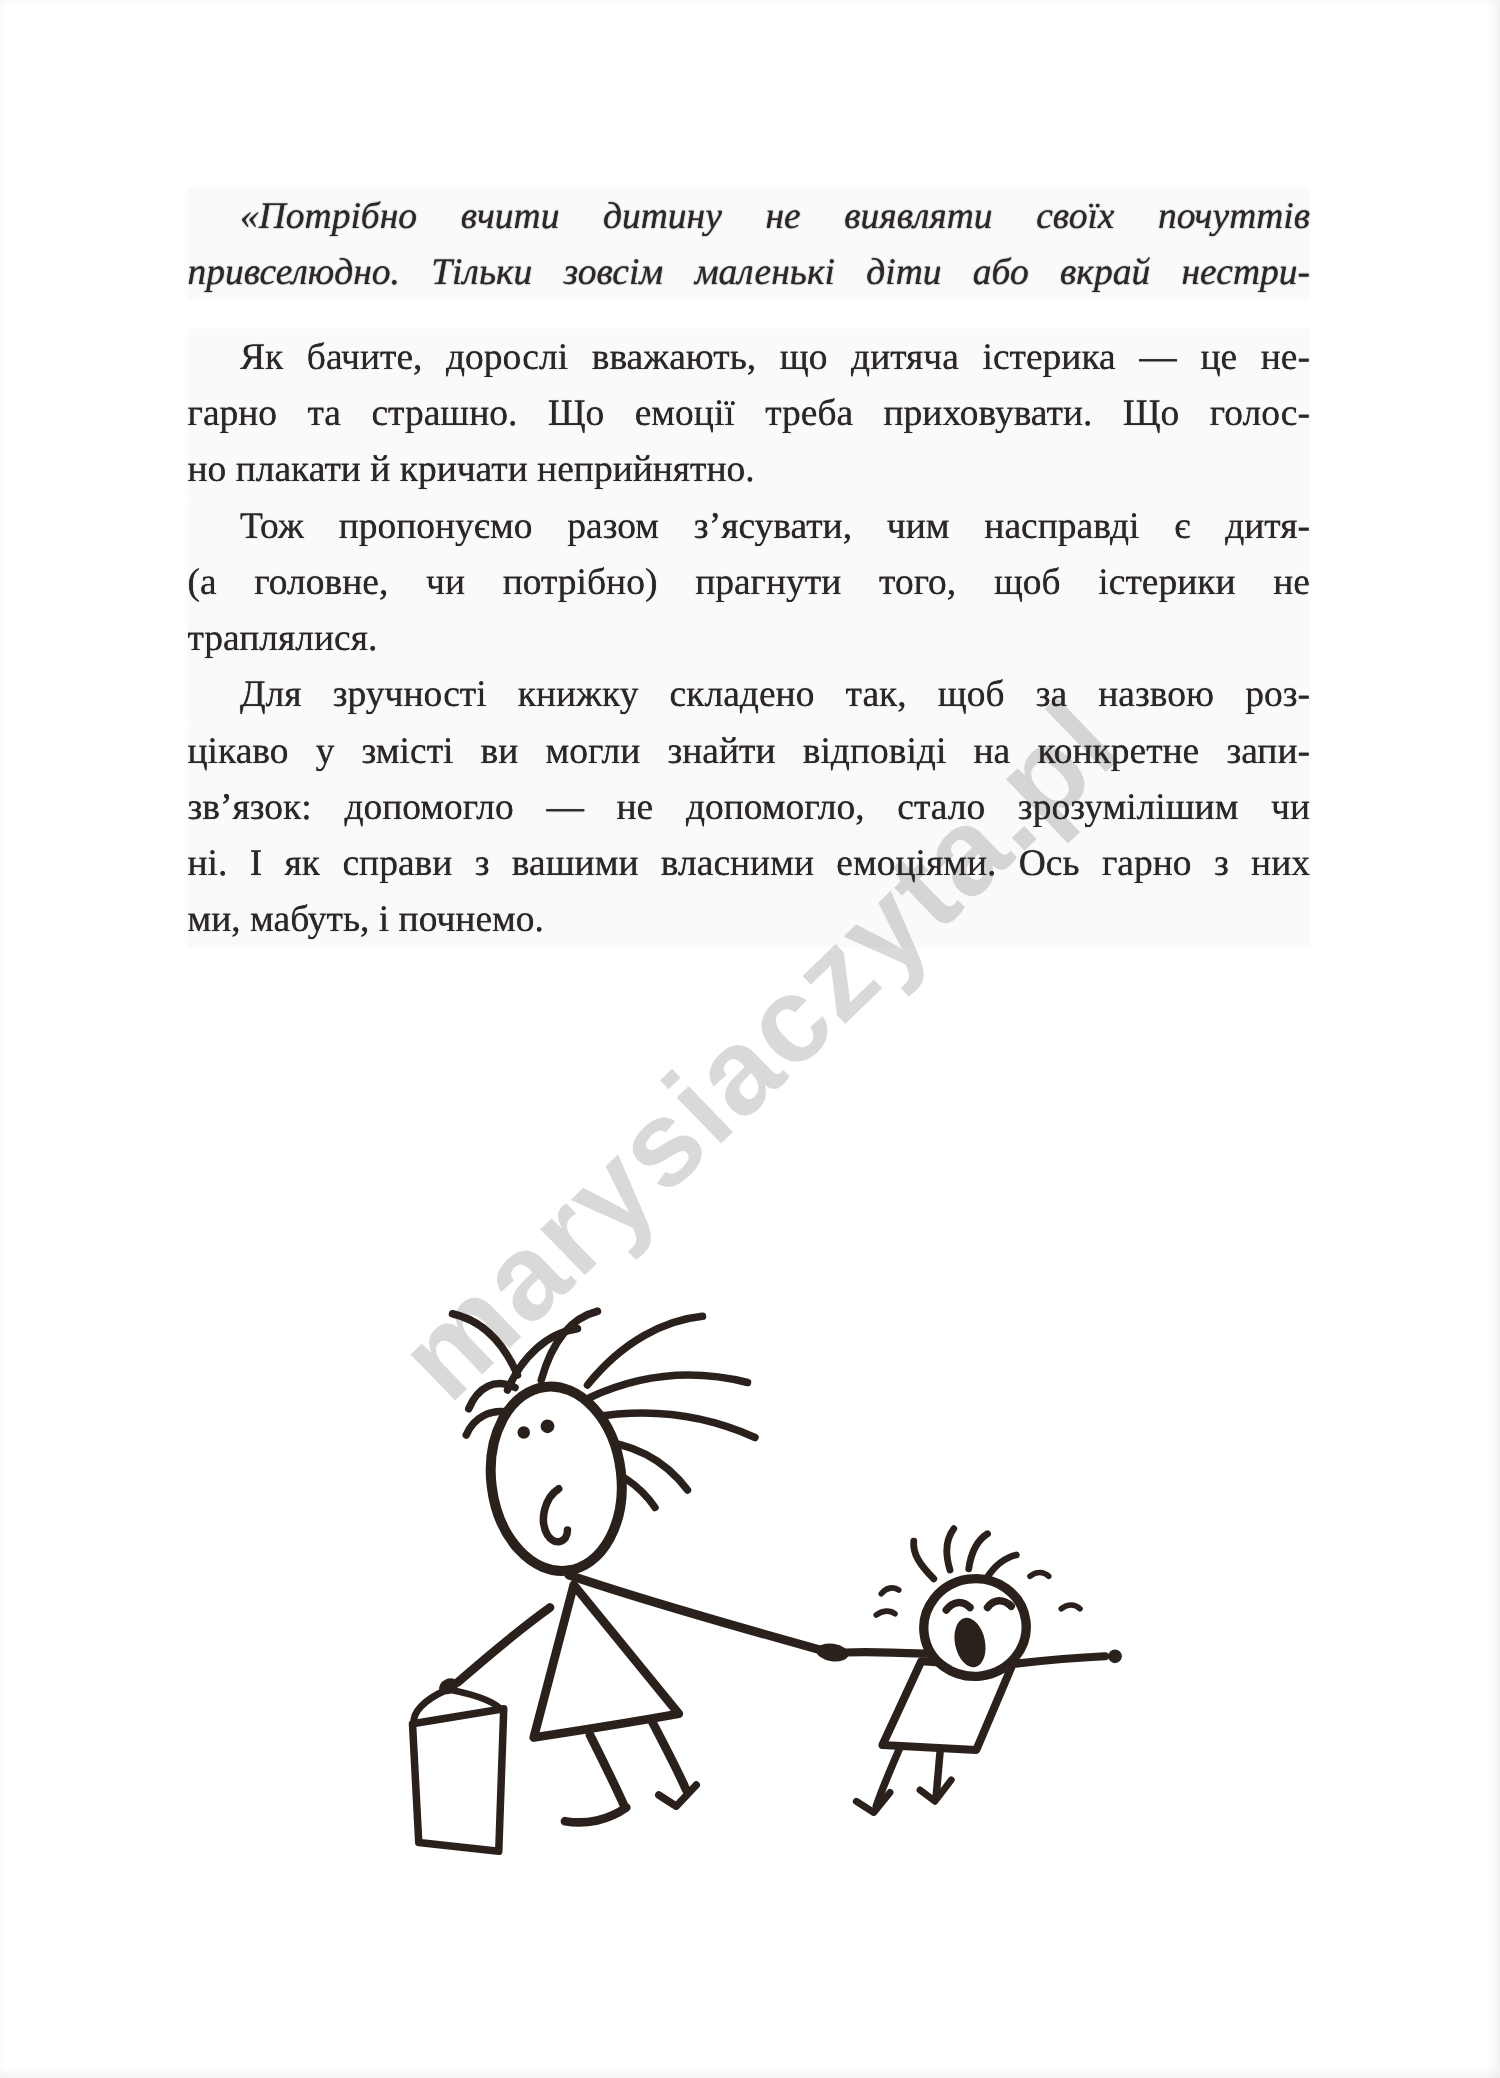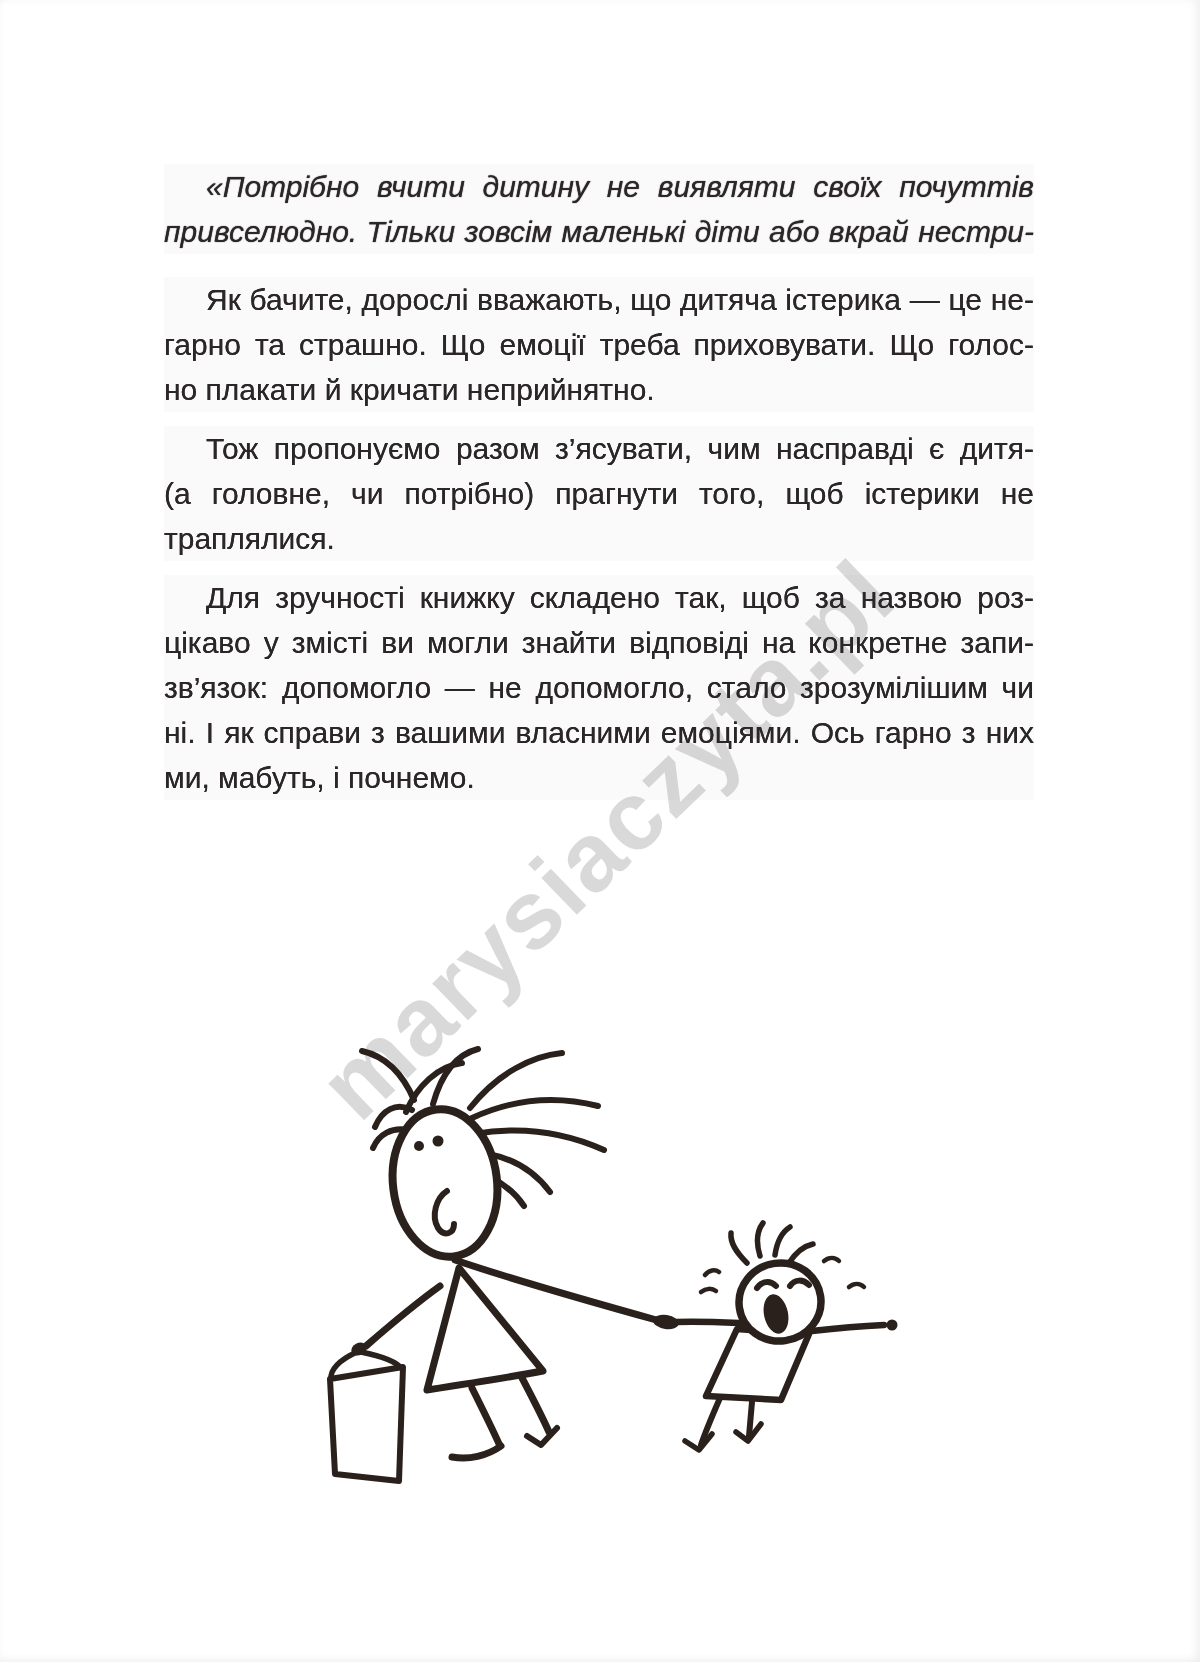--- a/index.html
+++ b/index.html
@@ -17,21 +17,21 @@
     position:absolute;left:107px;top:780px;width:1000px;height:120px;
     line-height:120px;text-align:center;
     font-weight:700;font-size:97px;letter-spacing:2px;
     color:rgba(0,0,0,0.15);
     transform:rotate(-44deg);
     z-index:1;white-space:nowrap;user-select:none;
   }
   .textblock{
     position:absolute;left:150px;top:150px;width:898px;z-index:2;
   }
-  .para{margin:14px;padding:0;}
+  .para{margin:0;padding:0;font-family:Liberation Serif, serif;}
   .para.quote{margin-bottom:23px;font-style:italic;}
   .quote .jline{text-shadow:0 0 1.1px currentColor;}
   .jline{
     display:block;height:45px;line-height:45px;font-size:30px;
     text-align:justify;text-align-last:justify;
     text-shadow:0 0 0.6px currentColor;
     background:rgba(95,90,85,0.028);
     overflow:hidden;white-space:normal;
   }
   .jline.first{padding-left:42px;}

